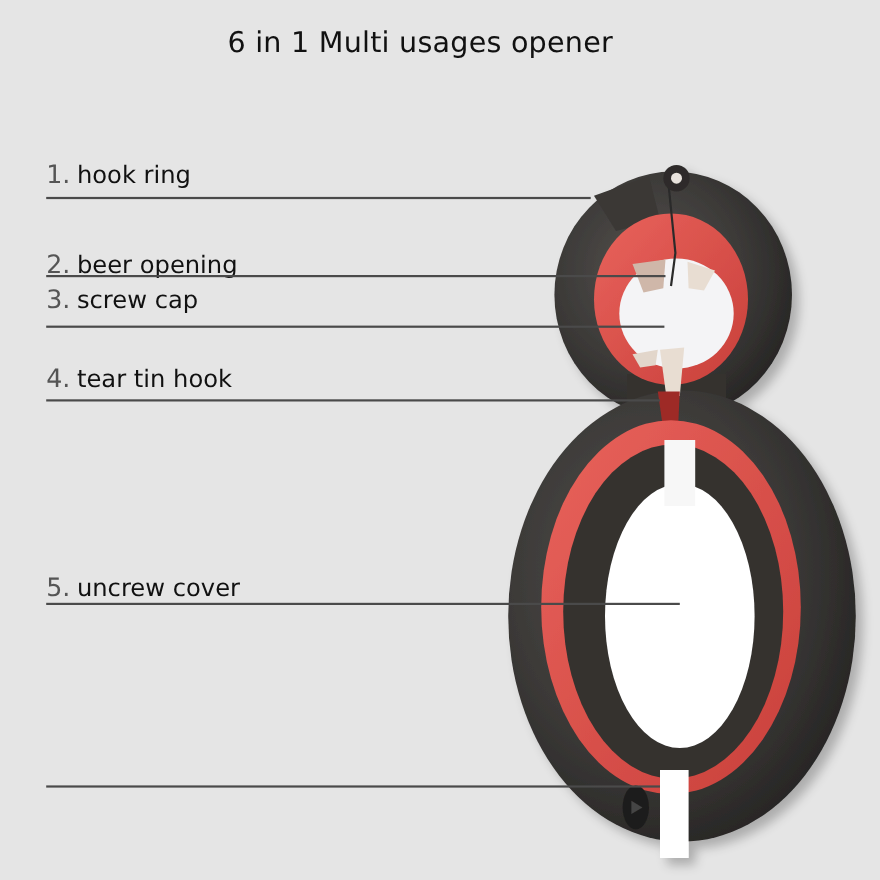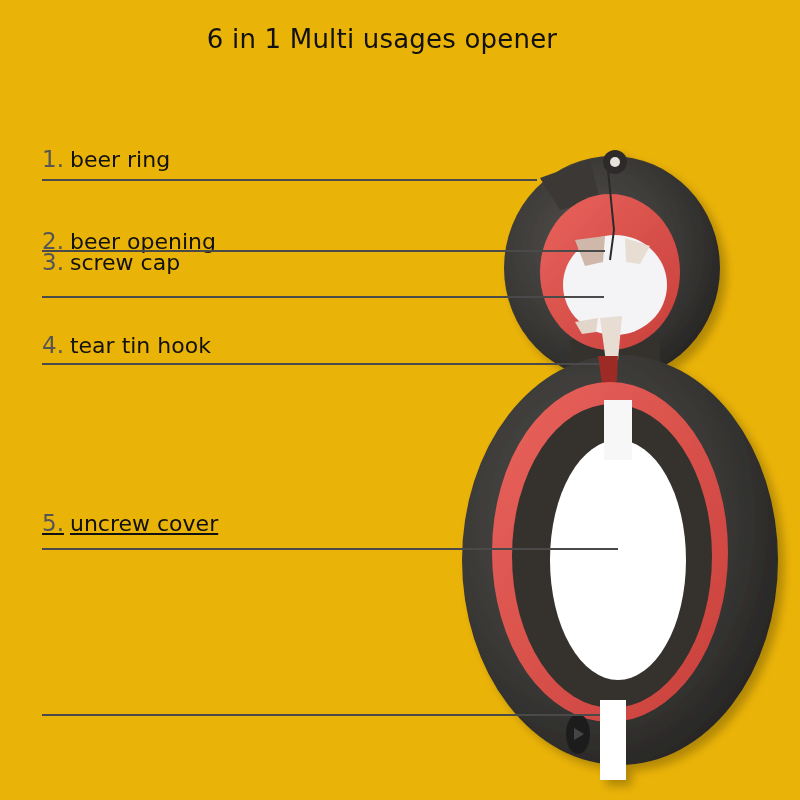--- a/index.html
+++ b/index.html
@@ -1,16 +1,16 @@
 <!DOCTYPE html>
 <html><head>
 <meta charset="utf-8">
 <style>
   html,body{margin:0;padding:0;background:#ffffff;}
-  #stage{position:relative;width:800px;height:800px;overflow:hidden;background:#eab308;font-family:"DejaVu Sans","Liberation Sans",sans-serif;}
+  #stage{position:relative;width:800px;height:800px;overflow:hidden;background:#e5e5e5;font-family:"DejaVu Sans","Liberation Sans",sans-serif;}
   .title{position:absolute;left:0;top:24px;width:764px;text-align:center;font-size:26px;color:#111;letter-spacing:0.2px;}
   .product{position:absolute;left:0;top:0;width:800px;height:800px;}
   .label{position:absolute;left:42px;font-size:22px;color:#111;white-space:nowrap;}
   .label .num{color:#555;font-size:23px;margin-right:6px;}
   .leader{position:absolute;left:42px;height:1.5px;background:#4a4a4a;}
 </style>
 </head>
 <body>
 
 <div id="stage">
@@ -76,39 +76,39 @@
 
       <circle cx="615" cy="162" r="12" fill="#2e2c2a"></circle>
       <circle cx="615" cy="162" r="5" fill="#e8e2dc"></circle>
 
       <ellipse cx="578" cy="734" rx="12" ry="20" fill="#1f1e1d"></ellipse>
       <path d="M574 728 L584 734 L574 740 Z" fill="#444"></path>
     </g>
   </svg>
 
   <div class="label" style="top:146px;">
-    <span class="num">1.</span><span>beer ring</span>
+    <span class="num">1.</span><span>hook ring</span>
   </div>
   <div class="leader" style="top:179px;width:495px;"></div>
 
   <div class="label" style="top:228px;">
     <span class="num">2.</span><span>beer opening</span>
   </div>
   <div class="leader" style="top:250px;width:563px;"></div>
 
-  <div class="label" style="top:249px;text-align:right;">
+  <div class="label" style="top:260px;text-align:right;">
     <span class="num">3.</span><span>screw cap</span>
   </div>
   <div class="leader" style="top:296px;width:562px;"></div>
 
   <div class="label" style="top:332px;">
     <span class="num">4.</span><span>tear tin hook</span>
   </div>
   <div class="leader" style="top:363px;width:558px;"></div>
 
-  <div class="label" style="top:510px;text-decoration:underline;">
+  <div class="label" style="top:522px;">
     <span class="num">5.</span><span>uncrew cover</span>
   </div>
   <div class="leader" style="top:548px;width:576px;"></div>
 
   <div class="leader" style="top:714px;width:558px;"></div>
 
 </div>
 
 </body></html>

